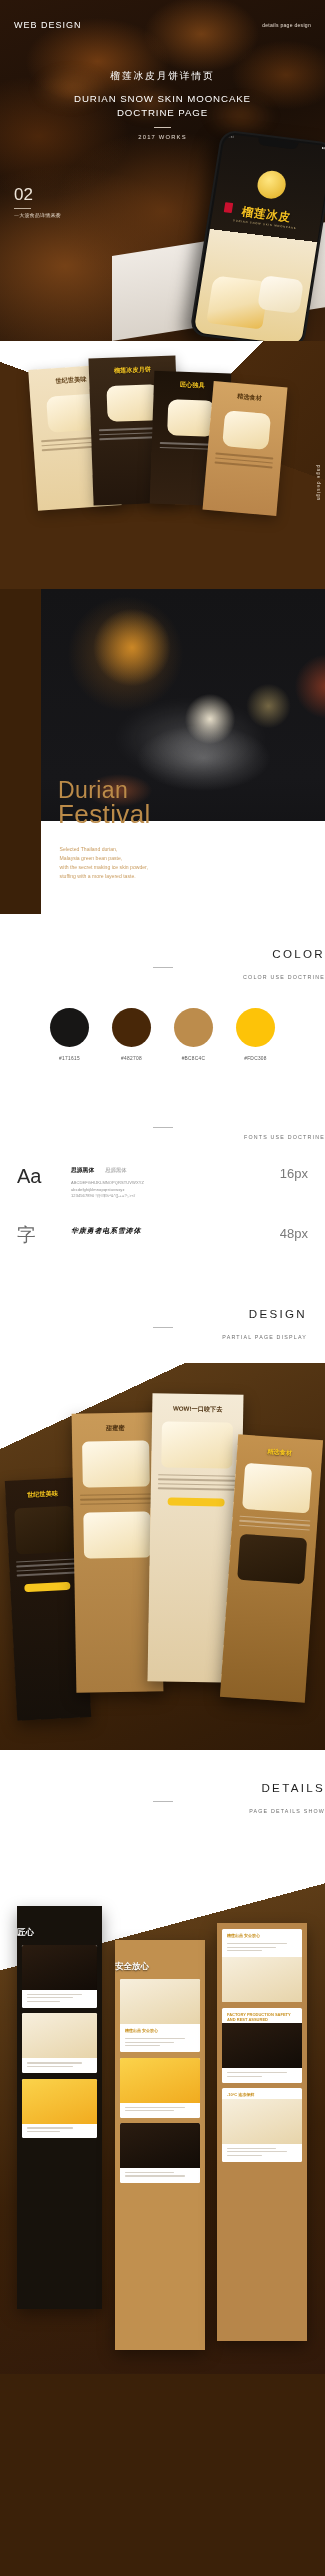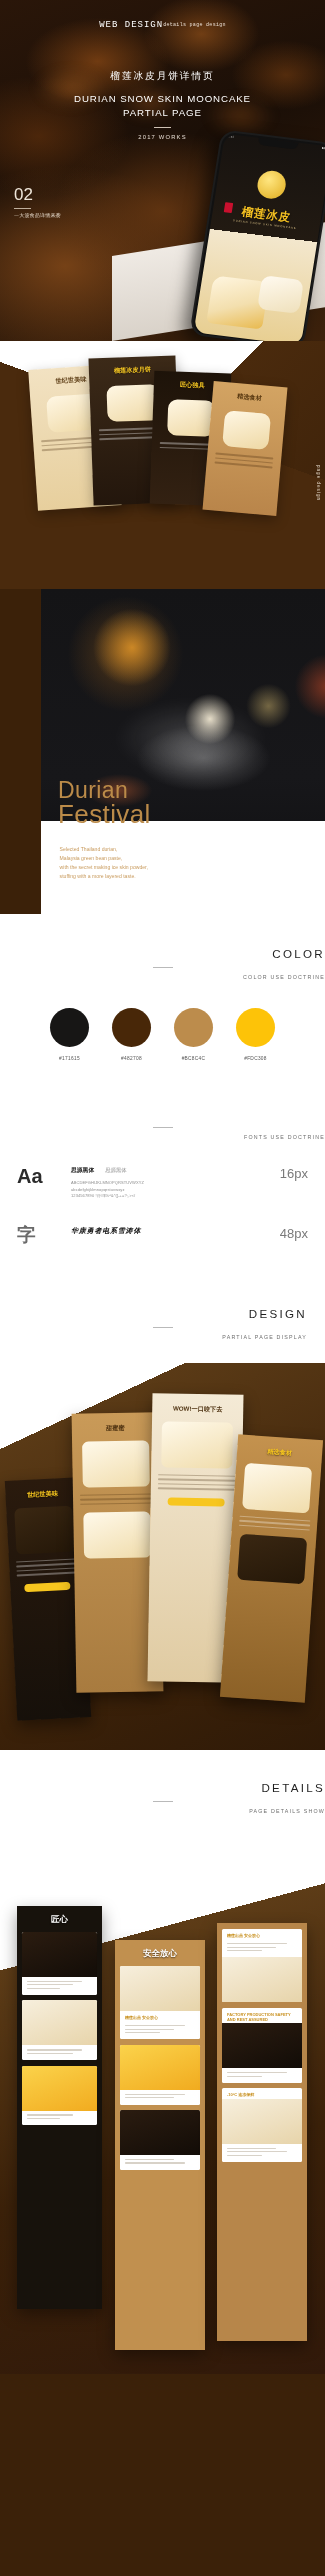--- a/index.html
+++ b/index.html
@@ -30,21 +30,21 @@
   }
   .hero-bg::after{
     content:""; position:absolute; inset:0;
     background:
       radial-gradient(ellipse 54px 31px at 22% 26%, rgba(210,120,40,.35), transparent 70%),
       radial-gradient(ellipse 46px 28px at 46% 30%, rgba(200,110,36,.3), transparent 70%),
       radial-gradient(ellipse 50px 31px at 74% 34%, rgba(180,96,28,.3), transparent 70%);
     filter:blur(4.6px);
   }
   .topbar{ position:absolute; top:20px; left:0; right:0; display:flex;
-           justify-content:center; align-items:center; padding:0 14px; z-index:5;font-family:Liberation Mono, monospace; }
+           justify-content:space-between; align-items:center; padding:0 14px; z-index:5; }
   .brand{ color:#fff; font-size:9px; letter-spacing:1px; font-weight:400; }
   .topright{ color:#e8ddd2; font-size:5px; letter-spacing:0.3px; }
 
   .hero-titles{ position:absolute; top:70px; left:0; right:0; z-index:5; text-align:center; }
   .t-cn{ color:#fff; font-size:9.7px; letter-spacing:1.9px; margin-bottom:9px; font-weight:400;}
   .t-en{ color:#fff; font-size:9.7px; letter-spacing:0.9px; line-height:1.45; font-weight:300;}
   .t-rule{ width:17px; height:0.8px; background:#cfc2b4; margin:7px auto 6.2px; }
   .t-year{ color:#e6ddd4; font-size:5.8px; letter-spacing:1.2px; }
 
   
@@ -147,21 +147,21 @@
   
   .colorsec{ background:#fff; padding:33px 0 23px; }
   .swatches{ display:flex; justify-content:center; gap:23px; margin-top:28px; }
   .sw{ text-align:center; }
   .sw .dot{ width:39px; height:39px; border-radius:50%; }
   .sw .hex{ font-size:4.8px; color:#555; margin-top:9.3px; letter-spacing:0.3px;}
 
   
   .fontsec{ background:#fff; padding:36px 0 31px; }
   .frow{ display:flex; align-items:flex-start; padding:0 17px; margin-top:26px; }
-  .frow .gl{ width:54px; font-size:20px; color:#2b2b2b; font-weight:700; line-height:1; }
+  .frow .gl{ width:54px; font-size:20px; color:#2b2b2b; font-weight:400; line-height:1; }
   .frow .gl.cjk{ font-size:18.6px; color:#6a6a6a; }
   .frow .mid{ flex:1; }
   .frow .size{ width:48px; text-align:right; font-size:13px; color:#7a7a7a; font-weight:300;}
   .fname{ display:flex; gap:11px; align-items:baseline; margin-bottom:4.6px;}
   .fname b{ font-size:5.8px; color:#111; }
   .fname span{ font-size:5.4px; color:#8b8b8b; }
   .fspec{ font-size:4px; color:#8d8d8d; line-height:1.7; letter-spacing:0.1px; }
   .fcal{ font-size:7px; color:#111; font-weight:700; font-style:italic; letter-spacing:0.8px;}
 
   
@@ -199,40 +199,40 @@
   .dtB{ left:115px; top:108px; width:90px; height:410px; background:#c1904f;}
   .dtC{ left:217px; top:91px; width:90px; height:418px; background:#b7864a;}
   .panel{ margin:5.4px; background:#fff; border-radius:1.5px; overflow:hidden; }
   .ph{ height:45px; background:linear-gradient(160deg,#2b1c10,#120c07);}
   .ph.light{ background:linear-gradient(160deg,#f7efdd,#e7d4aa);}
   .ph.yellow{ background:linear-gradient(160deg,#fbd34b,#f1ab1f);}
   .ptxt{ padding:3.9px 4.6px;}
   .ptxt i{ display:block; height:1.2px; background:#d8d2c8; margin-bottom:2.3px; border-radius:0.8px;}
   .ptxt i.w70{ width:70%;} .ptxt i.w50{ width:50%;} .ptxt i.w85{ width:85%;}
   .ptitle{ font-size:4px; font-weight:700; color:#c8901f; padding:3.9px 4.6px 1.5px;}
-  .cnBig{ color:#fff; font-size:8.5px; font-weight:700; text-align:center; padding:8px 0 0;
+  .cnBig{ color:#fff; font-size:8.5px; font-weight:700; padding:21px 0 0;
           text-shadow:0 0.8px 1.5px rgba(0,0,0,.6);font-family:Liberation Serif, serif;}
 
   .bottom-pad{ height:116px; background:#3b2109; }
 </style>
 </head>
 <body>
 
 <section class="sec hero">
   <div class="hero-bg"></div>
 
   <div class="topbar">
     <div class="brand">WEB DESIGN</div>
     <div class="topright">details page design</div>
   </div>
 
   <div class="hero-titles">
     <div class="t-cn">榴莲冰皮月饼详情页</div>
     <div class="t-en">DURIAN SNOW SKIN MOONCAKE</div>
-    <div class="t-en">PARTIAL PAGE</div>
+    <div class="t-en">DOCTRINE PAGE</div>
     <div class="t-rule"></div>
     <div class="t-year">2017 WORKS</div>
   </div>
 
   <div class="mock">
     <div class="table-top"></div>
     <div class="phone">
       <div class="phone-screen">
         <div class="notch"></div>
         <div class="stat l">9:41</div>

